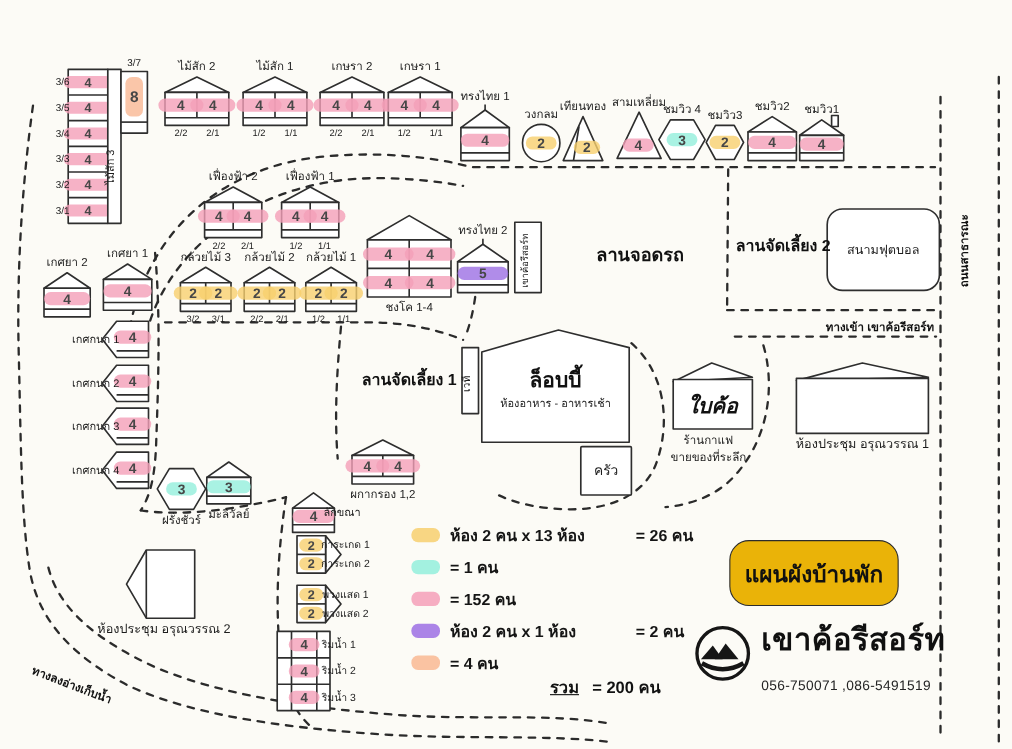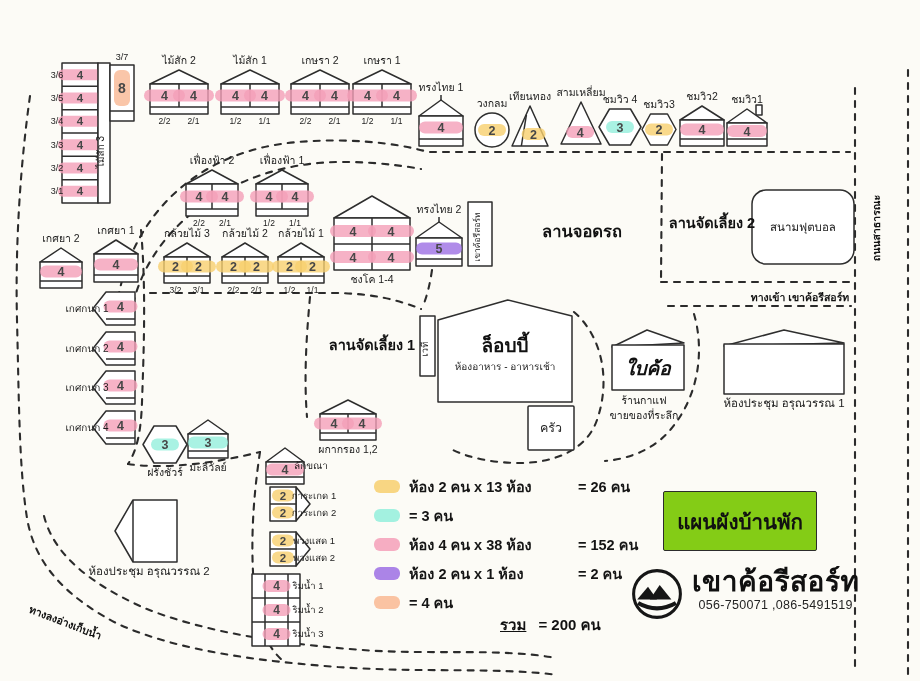--- a/index.html
+++ b/index.html
@@ -19,25 +19,25 @@
   
   #legend-rows{position:absolute;left:374px;top:472px;display:flex;flex-direction:column;}
   .lrow{display:flex;align-items:center;gap:9px;height:29px;font-size:14.5px;font-weight:600;color:#151515;}
   .swatch{width:26px;height:13px;border-radius:6px;opacity:.85;flex:0 0 auto;}
   .lf{width:160px;}
   .lv{}
   #legend-total{position:absolute;left:452px;top:613px;font-size:15px;font-weight:700;color:#111;margin-left:48px;}
   #legend-total .tword{text-decoration:underline;margin-right:12px;}
   
   #title-box{position:absolute;left:663px;top:491px;width:152px;height:58px;border:1.7px solid #2c2c2c;
-             border-radius:2px;display:flex;align-items:center;justify-content:center;
-             font-size:20.5px;font-weight:600;color:#111;background:#84cc16;}
+             border-radius:18px;display:flex;align-items:center;justify-content:center;
+             font-size:20.5px;font-weight:600;color:#111;background:#eab308;}
   #brand{position:absolute;left:630px;top:567px;display:flex;gap:8px;align-items:flex-start;}
   .bname{font-size:28px;font-weight:800;line-height:1.05;color:#101010;letter-spacing:.5px;}
-  .bphone{font-size:12.5px;color:#242424;margin-top:2px;letter-spacing:.3px;text-align:center;}
+  .bphone{font-size:12.5px;color:#242424;margin-top:20px;letter-spacing:.3px;}
 </style>
 </head>
 <body>
 
 <div class="stage">
   <svg id="map-svg" width="920" height="681" viewBox="0 0 920 681">
       <g>
         <path d="M30,96 C21,160 15,240 17,320 C19,400 19,468 27,518 C35,566 68,598 118,624 C178,651 258,661 338,667 C418,673 498,667 558,675" class="road"></path>
         <path d="M44,516 C54,556 92,584 142,607 C202,632 282,644 362,650 C432,655 502,648 556,658" class="road"></path>
         <path d="M118,298 C134,214 198,150 298,142 C344,138 394,142 428,152" class="road"></path>
@@ -454,25 +454,24 @@
     </svg>
 
   <div id="legend-rows">
       <div class="lrow">
         <span class="swatch" style="background: rgb(247, 207, 110);"></span>
         <span class="lf">ห้อง 2 คน x 13 ห้อง</span>
         <span class="lv">= 26 คน</span>
       </div>
       <div class="lrow">
         <span class="swatch" style="background: rgb(147, 239, 220);"></span>
-        <span class="lv">= 3 คน</span>
+        <span class="lv">= 1 คน</span>
       </div>
       <div class="lrow">
         <span class="swatch" style="background: rgb(244, 159, 184);"></span>
-        <span class="lf">ห้อง 4 คน x 38 ห้อง</span>
         <span class="lv">= 152 คน</span>
       </div>
       <div class="lrow">
         <span class="swatch" style="background: rgb(156, 111, 228);"></span>
         <span class="lf">ห้อง 2 คน x 1 ห้อง</span>
         <span class="lv">= 2 คน</span>
       </div>
       <div class="lrow">
         <span class="swatch" style="background: rgb(249, 184, 147);"></span>
         <span class="lv">= 4 คน</span>

